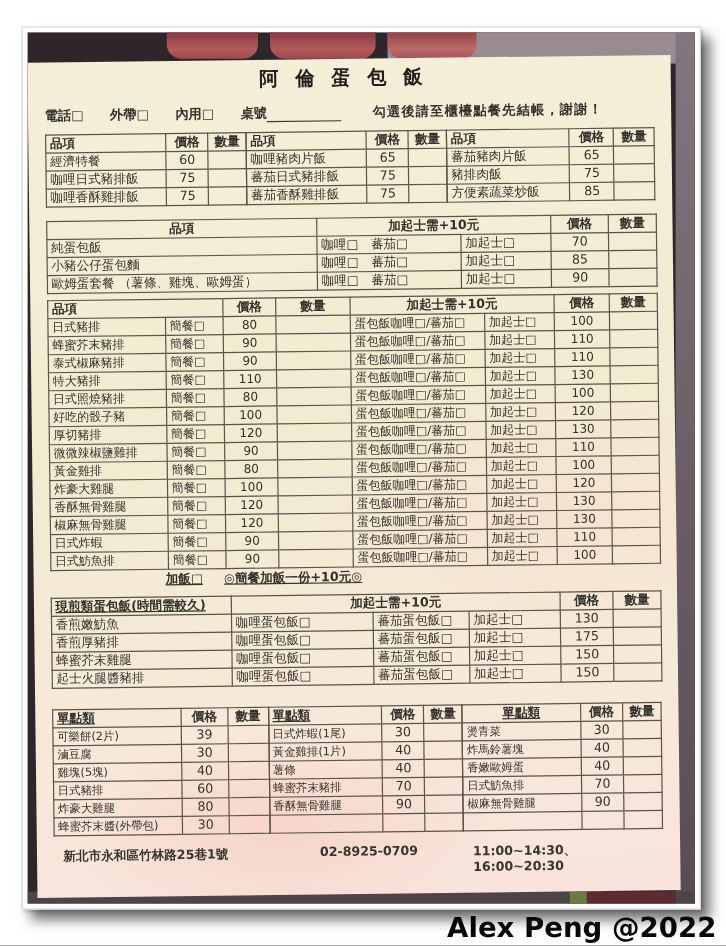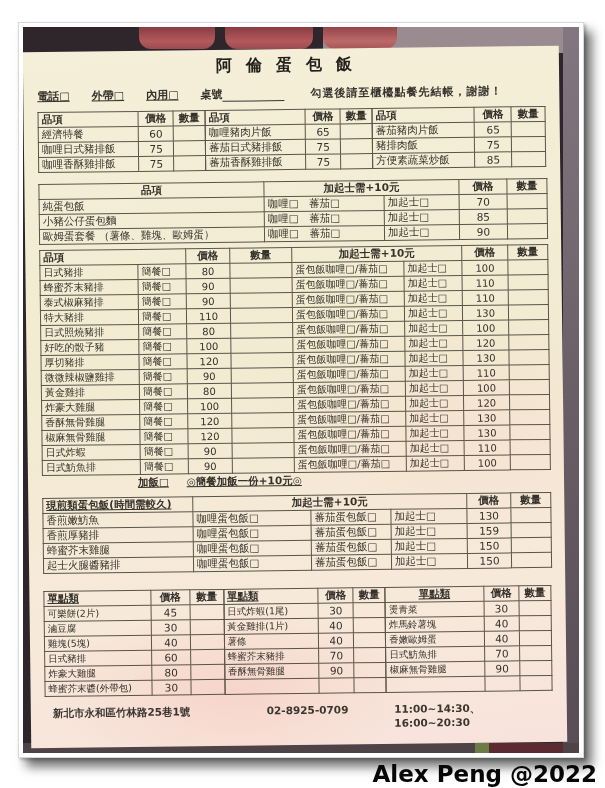--- a/index.html
+++ b/index.html
@@ -21,21 +21,21 @@
   .patch-red{position:absolute;right:16px;bottom:0;width:74px;height:10px;background:#5c2a31;}
   .paper{position:absolute;left:4px;top:22px;right:16px;bottom:8px;
      transform:rotate(-0.7deg);
      background:
        radial-gradient(ellipse 260px 120px at 38% 92%, rgba(246,198,188,.55), rgba(246,198,188,0) 70%),
        radial-gradient(ellipse 300px 170px at 82% 55%, rgba(248,213,203,.35), rgba(248,213,203,0) 70%),
        linear-gradient(175deg,#f5efd9 0%,#f2ebd1 45%,#f7e9da 78%,#f8e3dc 100%);
      box-sizing:border-box;padding:6px 14px 0 14px;color:#35312b;}
   .title{text-align:center;font-size:16px;font-weight:bold;letter-spacing:14px;line-height:20px;color:#23201c;}
   .order-line{display:flex;align-items:flex-end;margin-top:10px;height:16px;font-size:11px;font-weight:bold;}
-  .order-line .chk{margin-right:22px;text-decoration:underline;}
+  .order-line .chk{margin-right:22px;}
   .blank{display:inline-block;width:62px;border-bottom:1px solid #3a362f;height:12px;margin-right:26px;}
   .note{letter-spacing:1px;}
   table{border-collapse:collapse;table-layout:fixed;}
   td,th{border:1px solid #5a544a;font-size:10.5px;font-weight:normal;padding:0 3px;height:15px;
         text-align:center;white-space:nowrap;overflow:hidden;color:#35312b;box-sizing:border-box;}
   th{font-weight:bold;}
   .al{text-align:left;}
   .u{text-decoration:underline;}
   .groups{display:flex;align-items:flex-start;}
   .groups table + table{margin-left:-1px;}
@@ -426,21 +426,21 @@
               <td class="al">加起士□</td>
               <td>130</td>
               <td></td>
             </tr>
 
             <tr>
               <td class="al">香煎厚豬排</td>
               <td class="al">咖哩蛋包飯□</td>
               <td class="al">蕃茄蛋包飯□</td>
               <td class="al">加起士□</td>
-              <td>159</td>
+              <td>175</td>
               <td></td>
             </tr>
 
             <tr>
               <td class="al">蜂蜜芥末雞腿</td>
               <td class="al">咖哩蛋包飯□</td>
               <td class="al">蕃茄蛋包飯□</td>
               <td class="al">加起士□</td>
               <td>150</td>
               <td></td>
@@ -466,21 +466,21 @@
             </colgroup>
           <tbody>
             <tr>
               <th class="al u">單點類</th>
               <th>價格</th>
               <th>數量</th>
             </tr>
 
               <tr>
                 <td class="al small-fit" style="font-size:9.5px;">可樂餅(2片)</td>
-                <td>45</td>
+                <td>39</td>
                 <td></td>
               </tr>
 
               <tr>
                 <td class="al small-fit" style="font-size:9.5px;">滷豆腐</td>
                 <td>30</td>
                 <td></td>
               </tr>
 
               <tr>

